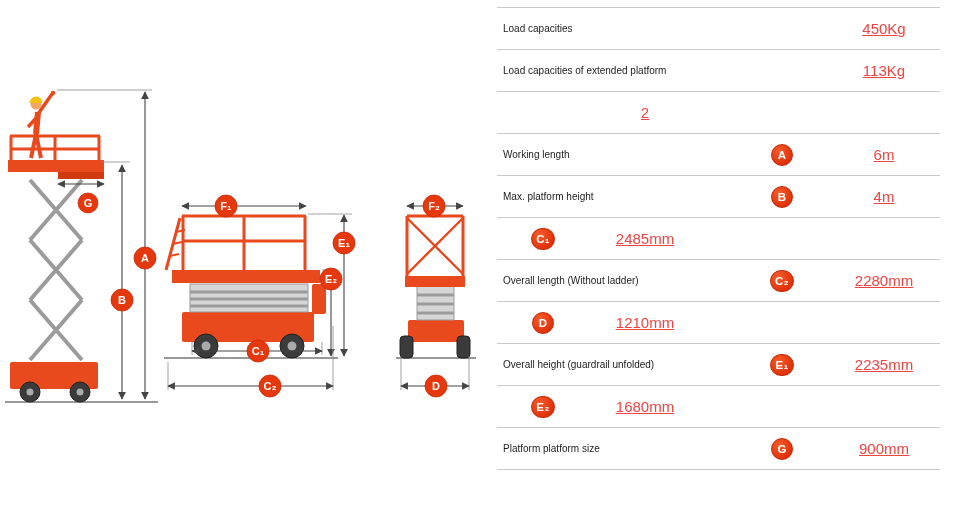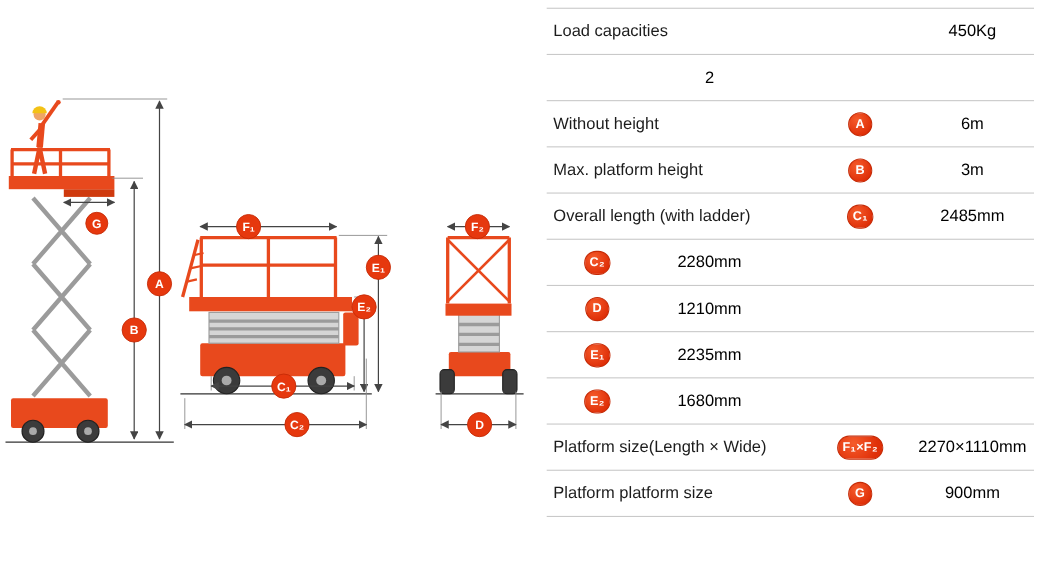--- a/index.html
+++ b/index.html
@@ -9,31 +9,31 @@
   }
   .diagram-area { position:absolute; left:0; top:0; width:492px; height:524px; }
   .spec-table {
     position:absolute; left:497px; top:7px; width:443px;
     border-top:1px solid #c9c9c9;
   }
   .spec-row {
     display:flex; align-items:center; height:41px;
     border-bottom:1px solid #c9c9c9;
   }
-  .spec-label { flex:1; font-size:15px; color:#1c1c1c; padding-left:6px; white-space:nowrap; }
+  .spec-label { flex:1; font-size:10px; color:#1c1c1c; padding-left:6px; white-space:nowrap; }
   .spec-badge-cell { width:92px; display:flex; justify-content:center; align-items:center; }
   .badge {
     display:inline-flex; align-items:center; justify-content:center;
     min-width:22px; height:22px; padding:0 4px; box-sizing:border-box;
     border-radius:12px; color:#ffffff; font-size:11.5px; font-weight:bold;
     background: radial-gradient(circle at 35% 30%, #f55b2b 0%, #df2f08 75%);
     border:1px solid #c52a06;
     letter-spacing:0.3px;
   }
-  .spec-value { width:112px; text-align:center; font-size:15px; color:#000000; }
+  .spec-value { width:112px; text-align:center; font-size:15px; color:#ef4444;text-decoration:underline; }
 
   
   .machine-fill { fill:#e8491d; }
   .machine-stroke { stroke:#e8491d; stroke-width:3; fill:none; }
   .scissor { stroke:#9b9b9b; stroke-width:4; fill:none; }
   .scissor-thin { stroke:#9b9b9b; stroke-width:3; fill:none; }
   .dim { stroke:#444; stroke-width:1.1; fill:none; }
   .tick { stroke:#8a8a8a; stroke-width:0.8; fill:none; }
   .ground { stroke:#333; stroke-width:1.2; fill:none; }
   .badge-circle { fill:#e6380e; stroke:#c52a06; stroke-width:0.8; }
@@ -184,75 +184,74 @@
   </svg>
 </div>
 
 <div class="spec-table">
     <div class="spec-row">
       <span class="spec-label">Load capacities</span>
       <span class="spec-badge-cell"></span>
       <span class="spec-value">450Kg</span>
     </div>
     <div class="spec-row">
+      <span class="spec-label">Load capacities of extended platform</span>
+      <span class="spec-badge-cell"></span>
+      <span class="spec-value">113Kg</span>
+    </div>
+    <div class="spec-row">
       <span class="spec-badge-cell"></span>
       <span class="spec-value">2</span>
     </div>
     <div class="spec-row">
-      <span class="spec-label">Without height</span>
+      <span class="spec-label">Working length</span>
       <span class="spec-badge-cell">
         <span class="badge">A</span>
       </span>
       <span class="spec-value">6m</span>
     </div>
     <div class="spec-row">
       <span class="spec-label">Max. platform height</span>
       <span class="spec-badge-cell">
         <span class="badge">B</span>
       </span>
-      <span class="spec-value">3m</span>
-    </div>
-    <div class="spec-row">
-      <span class="spec-label">Overall length (with ladder)</span>
+      <span class="spec-value">4m</span>
+    </div>
+    <div class="spec-row">
       <span class="spec-badge-cell">
         <span class="badge">C₁</span>
       </span>
       <span class="spec-value">2485mm</span>
     </div>
     <div class="spec-row">
+      <span class="spec-label">Overall length (Without ladder)</span>
       <span class="spec-badge-cell">
         <span class="badge">C₂</span>
       </span>
       <span class="spec-value">2280mm</span>
     </div>
     <div class="spec-row">
       <span class="spec-badge-cell">
         <span class="badge">D</span>
       </span>
       <span class="spec-value">1210mm</span>
     </div>
     <div class="spec-row">
+      <span class="spec-label">Overall height (guardrail unfolded)</span>
       <span class="spec-badge-cell">
         <span class="badge">E₁</span>
       </span>
       <span class="spec-value">2235mm</span>
     </div>
     <div class="spec-row">
       <span class="spec-badge-cell">
         <span class="badge">E₂</span>
       </span>
       <span class="spec-value">1680mm</span>
     </div>
     <div class="spec-row">
-      <span class="spec-label">Platform size(Length × Wide)</span>
-      <span class="spec-badge-cell">
-        <span class="badge">F₁×F₂</span>
-      </span>
-      <span class="spec-value">2270×1110mm</span>
-    </div>
-    <div class="spec-row">
       <span class="spec-label">Platform platform size</span>
       <span class="spec-badge-cell">
         <span class="badge">G</span>
       </span>
       <span class="spec-value">900mm</span>
     </div>
   </div>
 
 </body></html>

